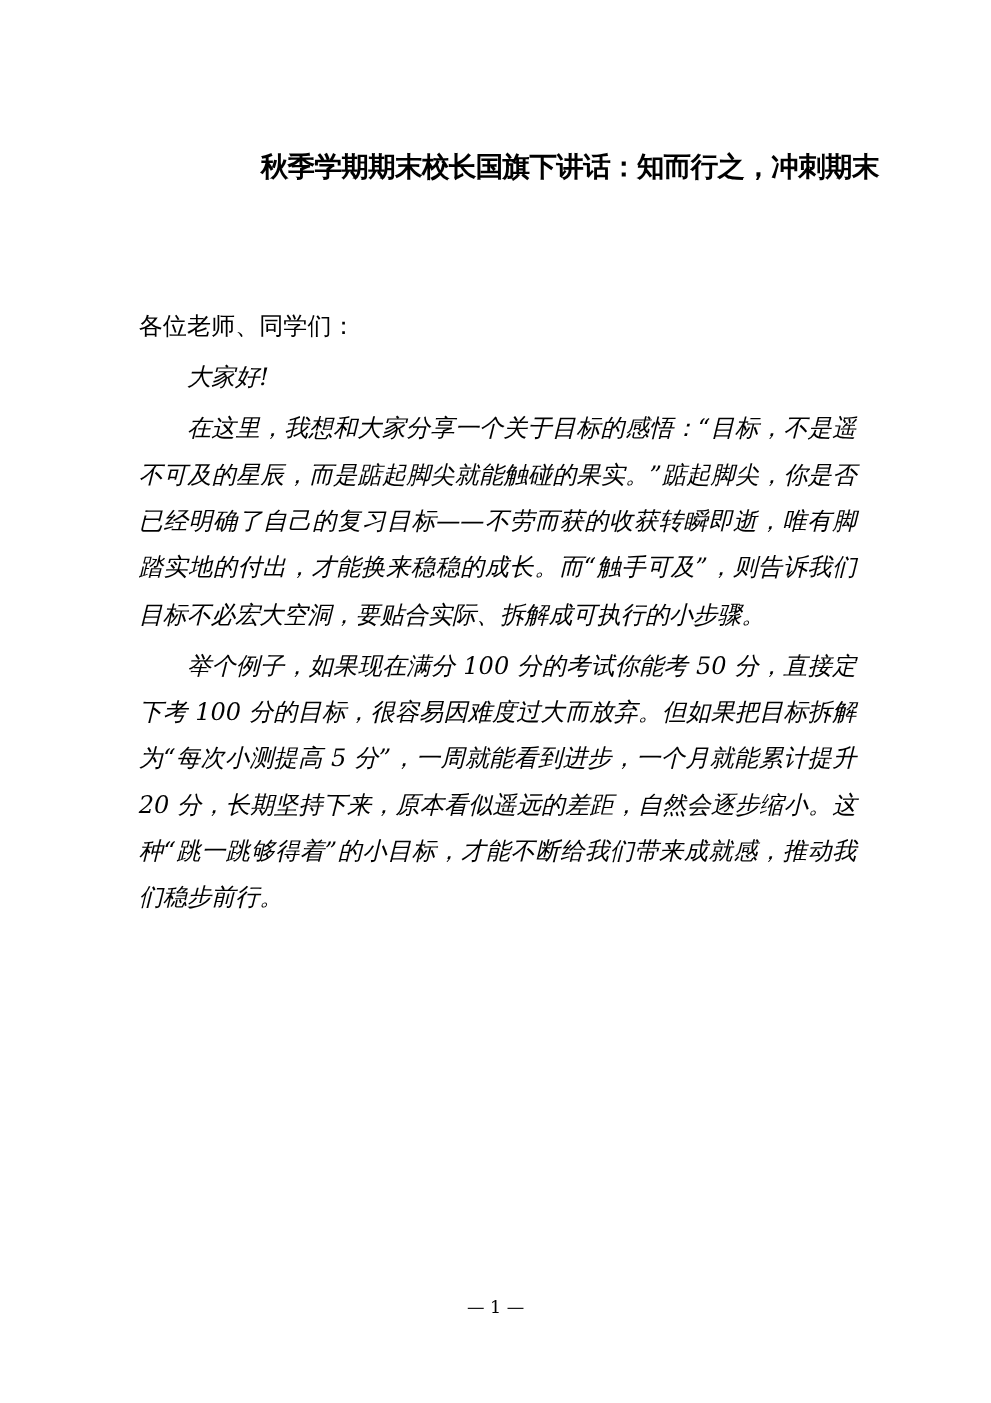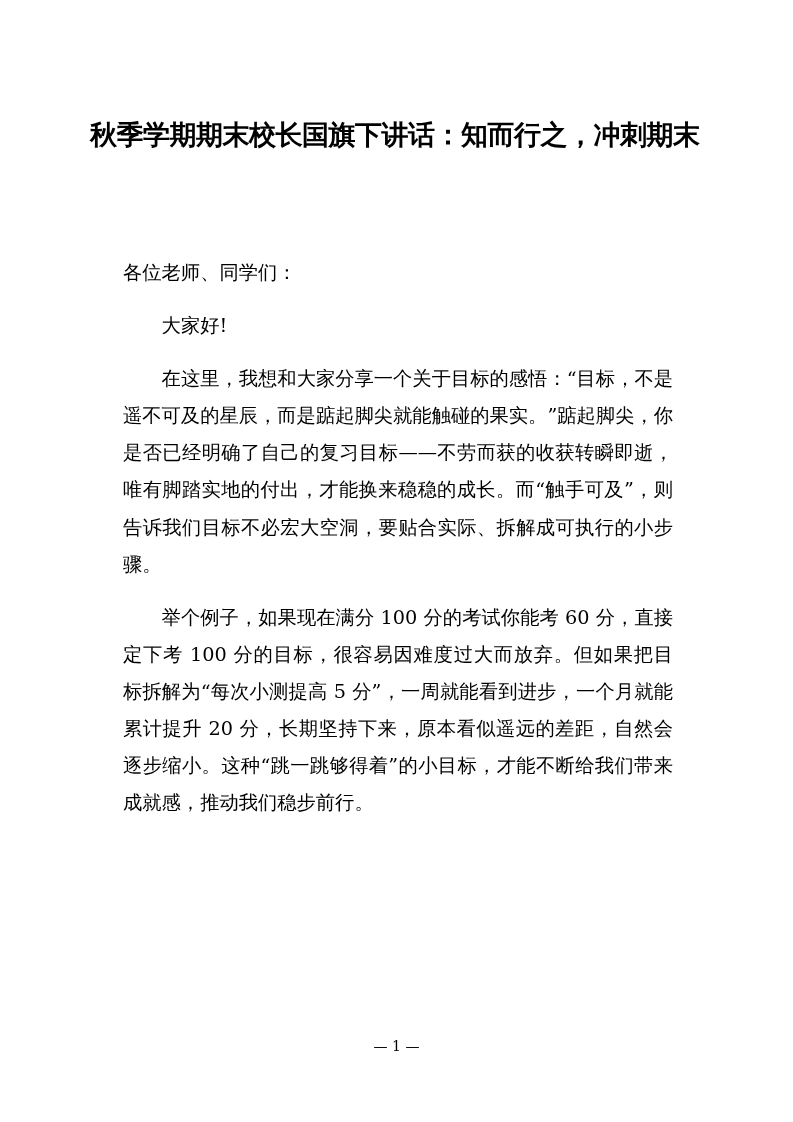--- a/index.html
+++ b/index.html
@@ -1,38 +1,38 @@
 <!DOCTYPE html>
 <html><head>
   <meta charset="utf-8">
   <style>
     html, body { margin: 0; padding: 0; background: #ffffff; }
     body { width: 793px; height: 1122px; position: relative; overflow: hidden; font-family: "DejaVu Serif", "Liberation Serif", serif; color: #000; }
     .title {
       position: absolute; left: 90px; top: 112px; width: 613px;
-      text-align: left; font-family: "DejaVu Sans", "Liberation Sans", sans-serif;
-      font-weight: bold; font-size: 27px; line-height: 46px; letter-spacing: -0.5px;
+      text-align: right; font-family: "DejaVu Sans", "Liberation Sans", sans-serif;
+      font-weight: bold; font-size: 22px; line-height: 46px; letter-spacing: -0.5px;
     }
     .body-text {
       position: absolute; left: 107px; top: 238px; width: 582px;
       font-size: 19.3px; line-height: 37.1px; text-align: justify;
       text-justify: inter-character;
     }
-    .body-text p { margin: 16px; }
-    .indent { text-indent: 2em; }
+    .body-text p { margin: 4px; }
+    .indent { text-indent: 2em; font-style: italic; }
     .page-num {
       position: absolute; left: 0; width: 793px; top: 1038px;
       text-align: center; font-size: 14px; color: #000;
     }
   </style>
 </head>
 <body>
 
 <div class="title">秋季学期期末校长国旗下讲话：知而行之，冲刺期末</div>
 
 <div class="body-text">
   <p>各位老师、同学们：</p>
   <p class="indent">大家好!</p>
   <p class="indent">在这里，我想和大家分享一个关于目标的感悟：“目标，不是遥不可及的星辰，而是踮起脚尖就能触碰的果实。”踮起脚尖，你是否已经明确了自己的复习目标——不劳而获的收获转瞬即逝，唯有脚踏实地的付出，才能换来稳稳的成长。而“触手可及”，则告诉我们目标不必宏大空洞，要贴合实际、拆解成可执行的小步骤。</p>
-  <p class="indent">举个例子，如果现在满分 100 分的考试你能考 60 分，直接定下考 100 分的目标，很容易因难度过大而放弃。但如果把目标拆解为“每次小测提高 5 分”，一周就能看到进步，一个月就能累计提升 20 分，长期坚持下来，原本看似遥远的差距，自然会逐步缩小。这种“跳一跳够得着”的小目标，才能不断给我们带来成就感，推动我们稳步前行。</p>
+  <p class="indent">举个例子，如果现在满分 100 分的考试你能考 50 分，直接定下考 100 分的目标，很容易因难度过大而放弃。但如果把目标拆解为“每次小测提高 5 分”，一周就能看到进步，一个月就能累计提升 20 分，长期坚持下来，原本看似遥远的差距，自然会逐步缩小。这种“跳一跳够得着”的小目标，才能不断给我们带来成就感，推动我们稳步前行。</p>
 </div>
 
 <div class="page-num">— 1 —</div>
 
 </body></html>

